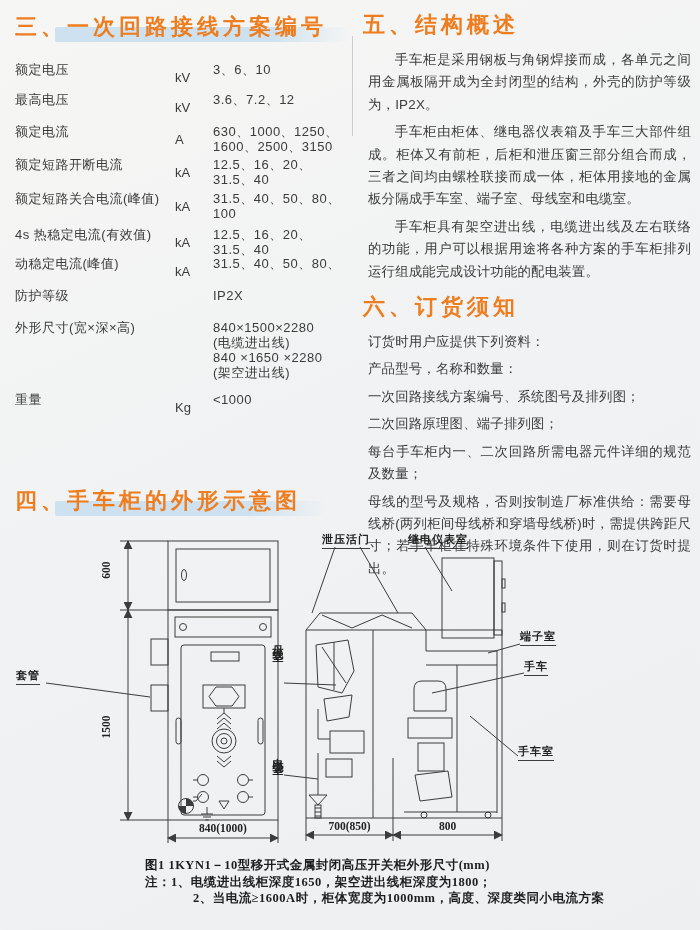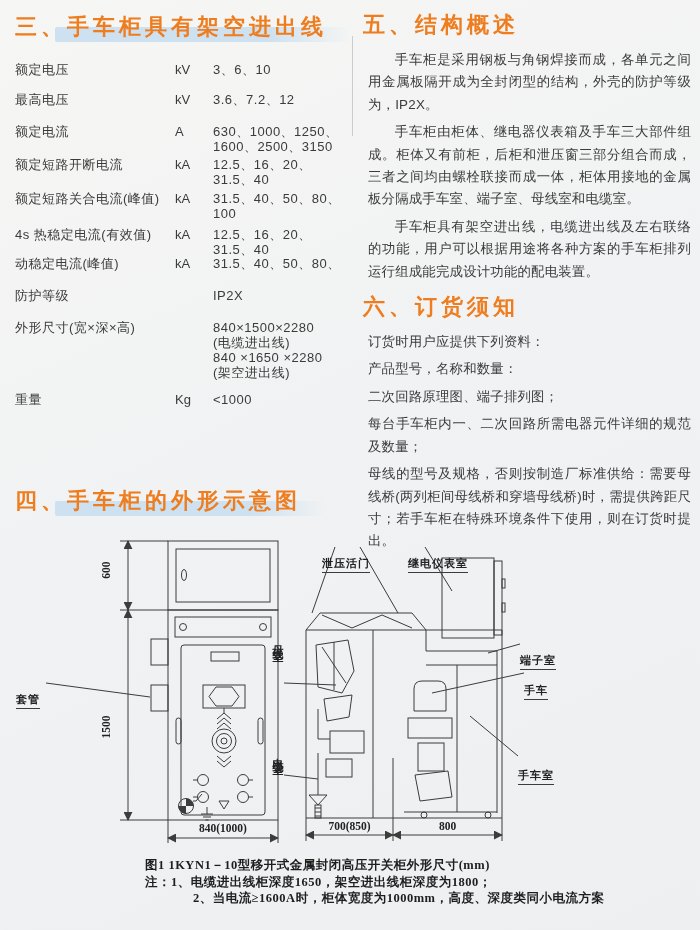--- a/index.html
+++ b/index.html
@@ -13,49 +13,49 @@
   }
   
   .sec-title{position:absolute;font-size:22px;font-weight:bold;color:#ee7d1f;letter-spacing:4px;white-space:nowrap;}
   .sec-title .txt{position:relative;z-index:1;}
   .sec-title .hl{position:absolute;bottom:0;height:15px;z-index:0;border-radius:2px;
     background:linear-gradient(90deg,#cde1f0 0%,#cde1f0 72%,rgba(205,225,240,0) 100%);}
   
   .ptable{position:absolute;left:15px;top:58px;width:338px;font-size:13px;}
   .prow{position:absolute;left:0;display:flex;width:338px;line-height:15px;}
   .prow .lab{width:160px;letter-spacing:0.5px;}
-  .prow .unit{width:38px;}
+  .prow .unit{width:38px;margin-top:8px;}
   .prow .val{flex:1;white-space:pre-line;letter-spacing:0.5px;}
   
   .rightcol{position:absolute;left:363px;top:10px;width:333px;}
   .rightcol p{margin:5px;font-size:13.4px;line-height:22.4px;text-align:justify;letter-spacing:0.2px;}
   .rightcol p.indent{text-indent:2em;}
   .struct-title,.order-title{position:relative;font-size:22px;font-weight:bold;color:#ee7d1f;letter-spacing:4px;height:34px;}
   .order-title{margin-top:9px;}
   .faint-rule{position:absolute;left:352px;top:36px;width:1px;height:100px;background:#c9ccd0;}
   
   .diagram{position:absolute;left:0;top:513px;width:700px;height:347px;}
   .diagram svg{position:absolute;left:0;top:0;}
   .dlabel{position:absolute;font-family:"Liberation Serif",serif;font-weight:bold;font-size:11px;color:#222;letter-spacing:1px;white-space:nowrap;}
-  .dlabel.ul{border-bottom:1px solid #3c3c3c;padding-bottom:1px;margin-top:24px;}
+  .dlabel.ul{border-bottom:1px solid #3c3c3c;padding-bottom:1px;}
   .dlabel.vert{writing-mode:vertical-rl;letter-spacing:3px;}
   .dim{position:absolute;font-family:"Liberation Serif",serif;font-weight:bold;font-size:11.5px;color:#222;text-align:center;}
   .dim.rot{transform:rotate(-90deg);transform-origin:center;}
   
   .caption{position:absolute;left:105px;top:857px;font-family:"Liberation Serif",serif;font-weight:bold;font-size:12.5px;color:#1e1e1e;line-height:16.5px;letter-spacing:0.5px;margin-left:40px;}
   .caption .n2{padding-left:48px;}
 </style>
 </head>
 <body>
 
 <div class="page">
 
   <div class="sec-title" style="left:15px;top:12px;">
     <span class="hl" style="left:40px;width:295px;"></span>
-    <span class="txt">三、手车柜具有架空进出线</span>
+    <span class="txt">三、一次回路接线方案编号</span>
   </div>
 
   <div class="ptable">
     <div class="prow" style="top:4px;">
         <span class="lab">额定电压</span>
         <span class="unit">kV</span>
         <span class="val">3、6、10</span>
       </div>
     <div class="prow" style="top:34px;">
         <span class="lab">最高电压</span>
@@ -121,20 +121,21 @@
     <p class="indent">手车柜是采用钢板与角钢焊接而成，各单元之间用金属板隔开成为全封闭型的结构，外壳的防护等级为，IP2X。</p>
     <p class="indent">手车柜由柜体、继电器仪表箱及手车三大部件组成。柜体又有前柜，后柜和泄压窗三部分组合而成，三者之间均由螺栓联接而成一体，柜体用接地的金属板分隔成手车室、端子室、母线室和电缆室。</p>
     <p class="indent">手车柜具有架空进出线，电缆进出线及左右联络的功能，用户可以根据用途将各种方案的手车柜排列运行组成能完成设计功能的配电装置。</p>
 
     <div class="order-title">
       <span class="hl" style="left:38px;width:180px;"></span>
       <span class="txt">六、订货须知</span>
     </div>
     <p>订货时用户应提供下列资料：</p>
     <p>产品型号，名称和数量：</p>
+    <p>一次回路接线方案编号、系统图号及排列图；</p>
     <p>二次回路原理图、端子排列图；</p>
     <p>每台手车柜内一、二次回路所需电器元件详细的规范及数量；</p>
     <p>母线的型号及规格，否则按制造厂标准供给：需要母线桥(两列柜间母线桥和穿墙母线桥)时，需提供跨距尺寸；若手车柜在特殊环境条件下使用，则在订货时提出。</p>
   </div>
 
   <div class="sec-title" style="left:15px;top:486px;">
     <span class="hl" style="left:40px;width:270px;"></span>
     <span class="txt">四、手车柜的外形示意图</span>
   </div>
 

